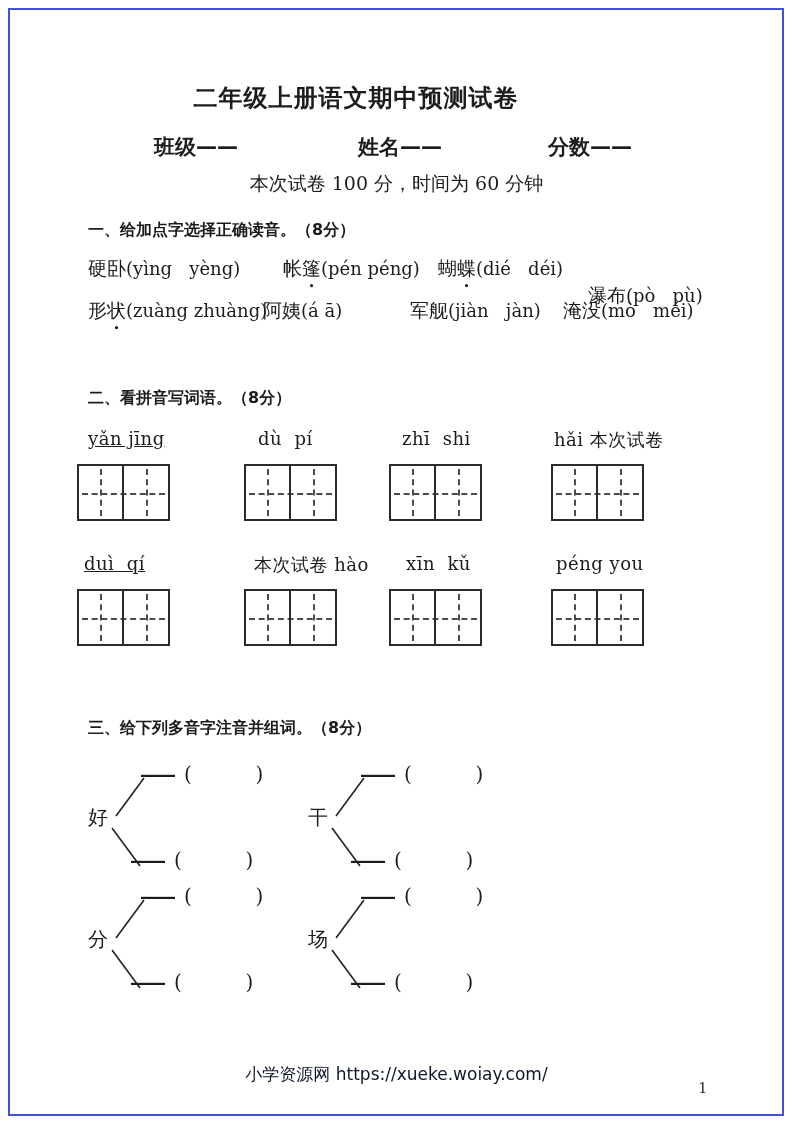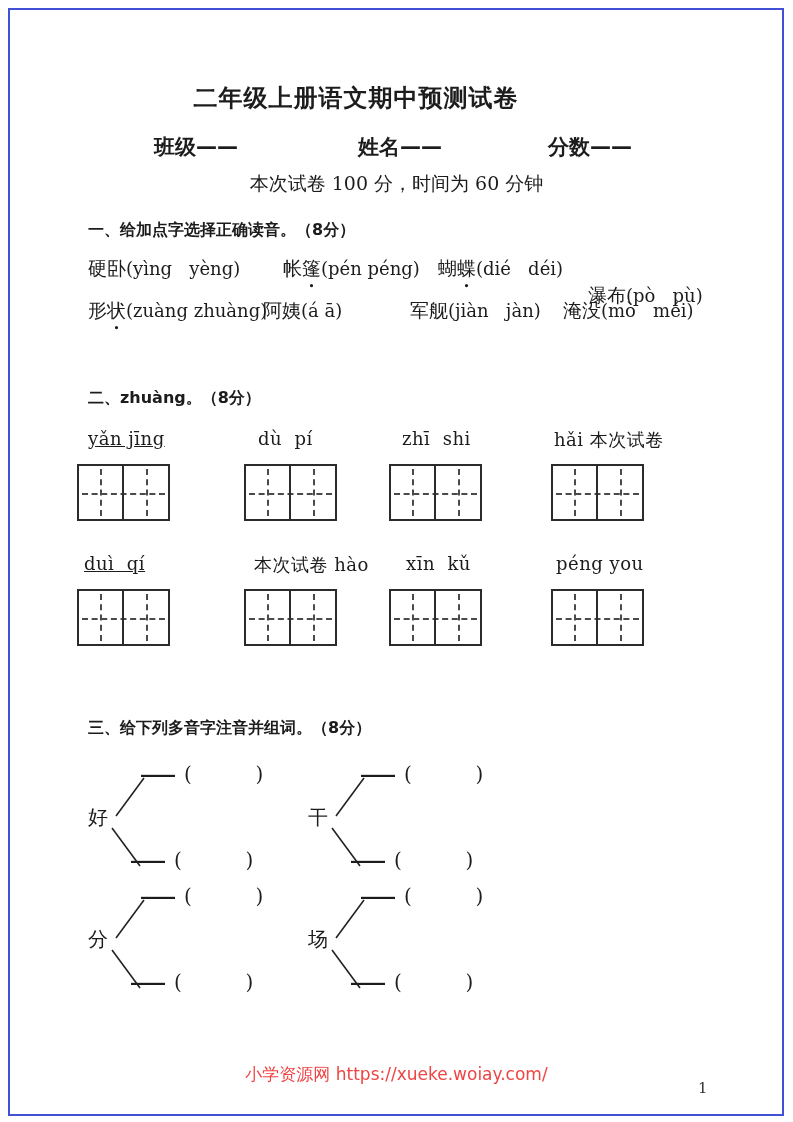--- a/index.html
+++ b/index.html
@@ -125,21 +125,21 @@
   .ms-blank.top { left: 54px; top: 2px; }
   .ms-blank.bot { left: 44px; top: 88px; }
   .branch { position: absolute; left: 16px; top: 10px; }
 
   .footer-site {
     position: absolute;
     top: 1063px; left: 0; width: 793px;
     text-align: center;
     font-family: "DejaVu Sans", sans-serif;
     font-size: 17px;
-    color: #ef4444;
+    color: #0f172a;
   }
   .pagenum {
     position: absolute;
     left: 698px; top: 1079px;
     font-size: 15px; color: #333;
   }
 </style>
 </head>
 <body>
 
@@ -162,21 +162,21 @@
   <span class="read-item i4"><span class="w"><span>瀑</span><span>布</span></span><span class="opt">(pò   pù)</span></span>
 </div>
 
 <div class="read-row r2">
   <span class="read-item i1"><span class="w"><span>形</span><span class="dot-below">状</span></span><span class="opt">(zuàng zhuàng)</span></span>
   <span class="read-item i2"><span class="w"><span>阿</span><span>姨</span></span><span class="opt">(á ā)</span></span>
   <span class="read-item i3"><span class="w"><span>军</span><span>舰</span></span><span class="opt">(jiàn   jàn)</span></span>
   <span class="read-item i4"><span class="w"><span>淹</span><span>没</span></span><span class="opt">(mò   méi)</span></span>
 </div>
 
-<div class="sec-heading s2">二、zhuàng。（8分）</div>
+<div class="sec-heading s2">二、看拼音写词语。（8分）</div>
 
 <span class="pinyin-label py-r1 py-c1">yǎn jīng</span>
 <span class="pinyin-label py-r1 py-c2">dù  pí</span>
 <span class="pinyin-label py-r1 py-c3">zhī  shi</span>
 <span class="pinyin-label py-r1 py-c4">hǎi 本次试卷</span>
 
 <div class="tian-grid tg-r1 tg-c1">
     <div class="cell c1"></div>
     <div class="cell c2"></div>
   </div>

